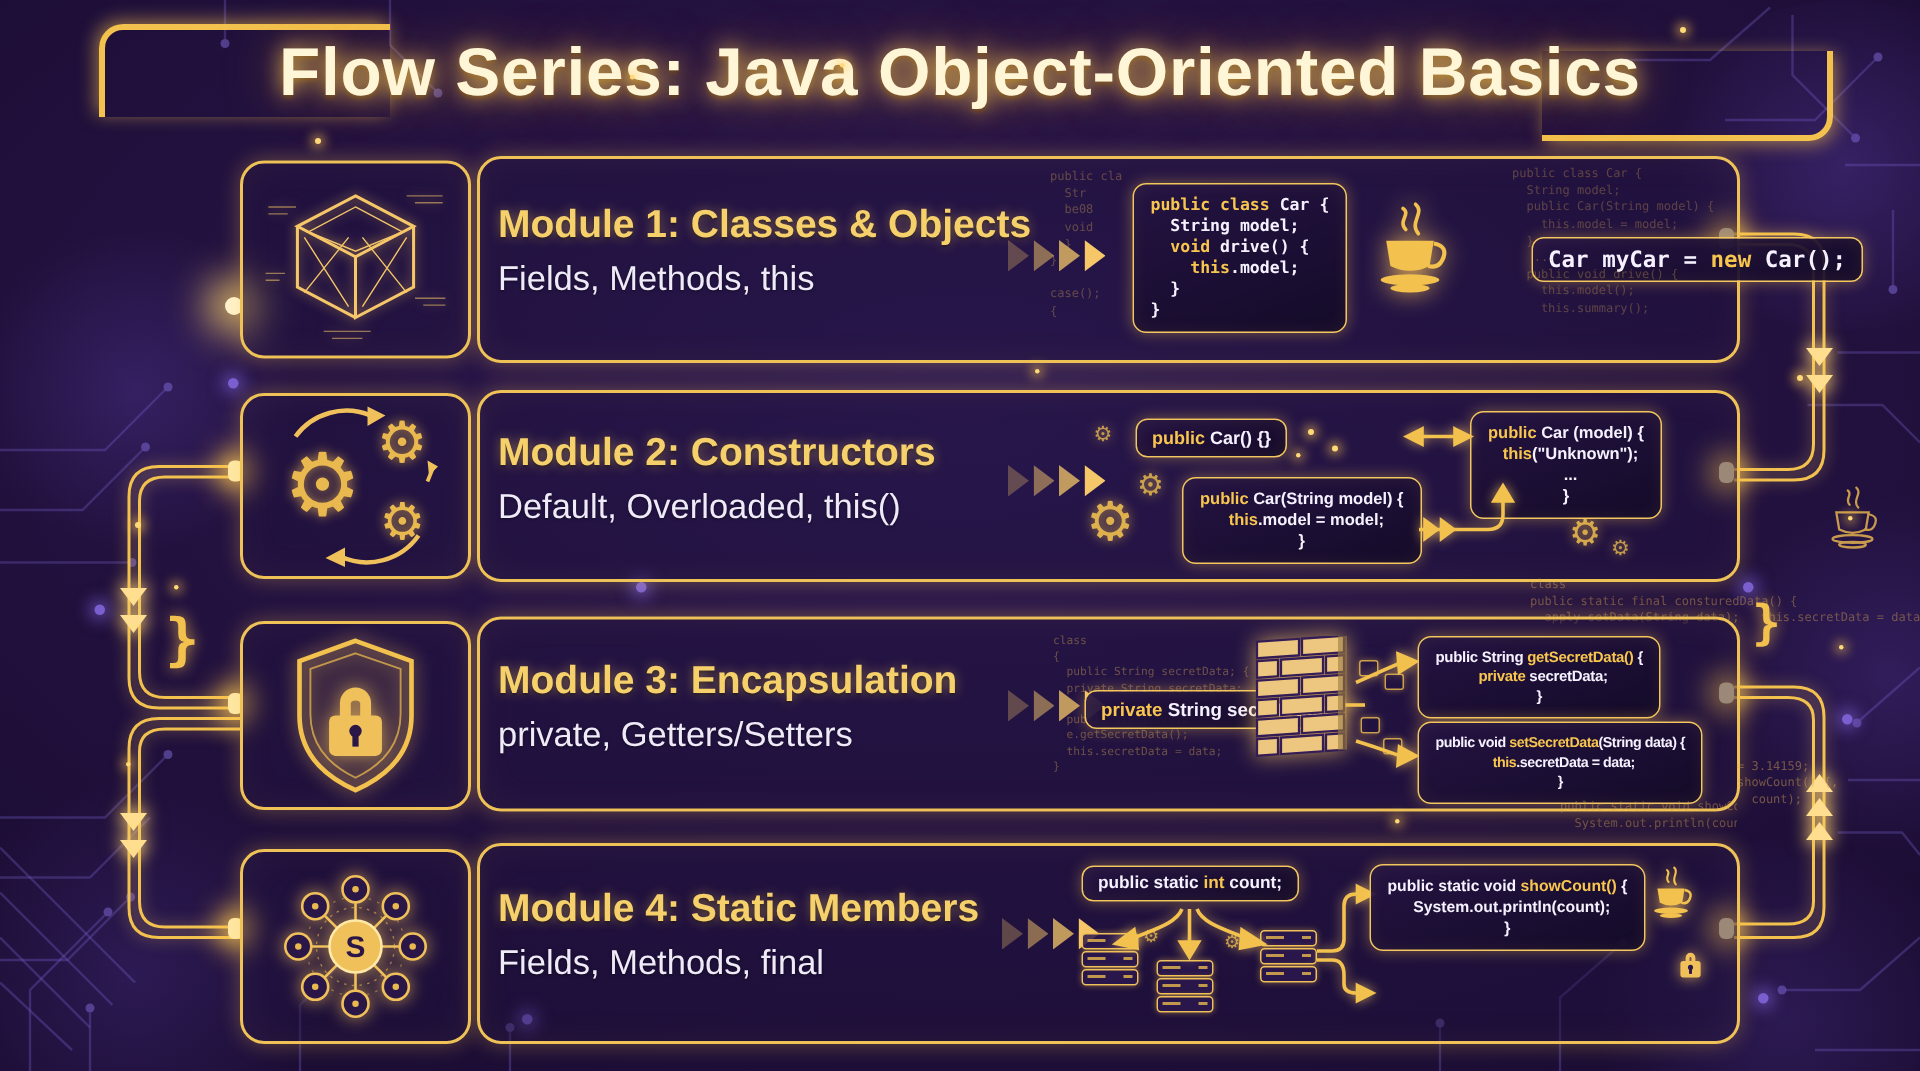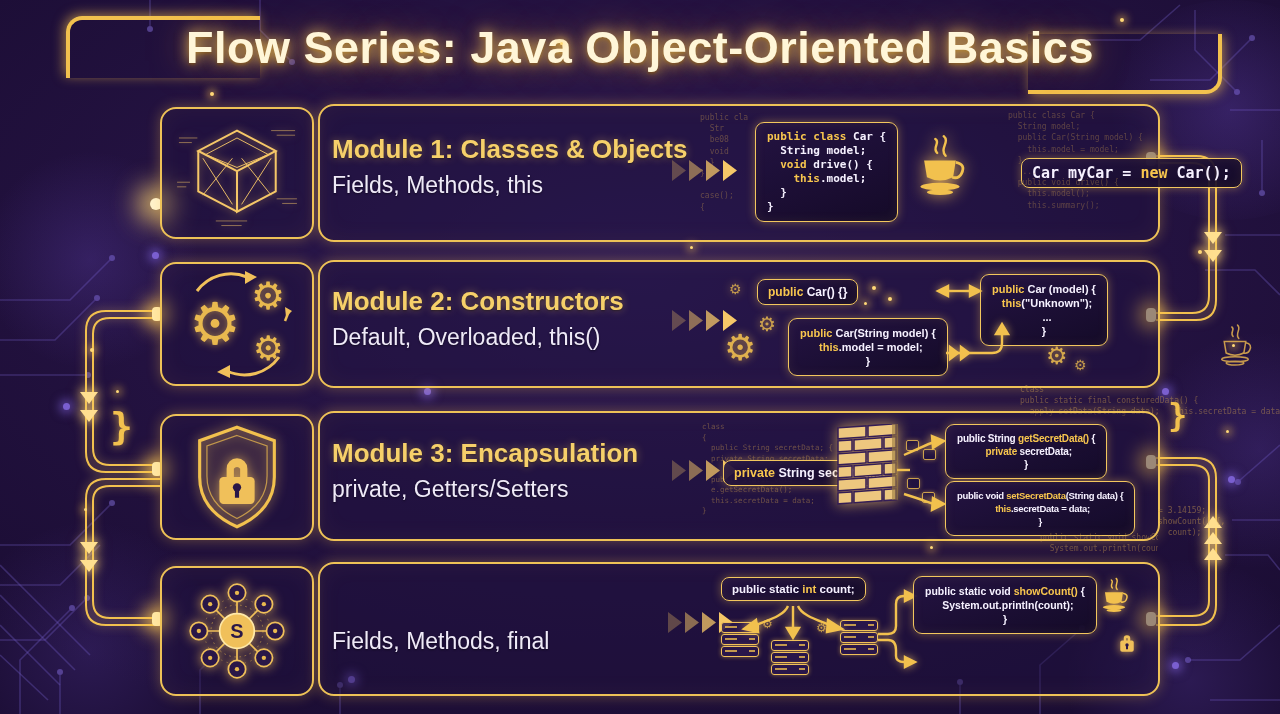--- a/index.html
+++ b/index.html
@@ -392,20 +392,21 @@
           <circle cx="31" cy="64" r="2.5"></circle>
           <circle cx="44" cy="33" r="2.5"></circle>
         <circle cx="75" cy="20" r="2.5"></circle>
           <circle cx="106" cy="33" r="2.5"></circle>
       </g>
       <circle cx="75" cy="64" r="20" fill="#f0c05a" stroke="#ffe9a8" stroke-width="2"></circle>
       <text x="75" y="72" text-anchor="middle" font-size="23" font-weight="bold" fill="#2a1748" font-family="Liberation Sans, sans-serif">S</text>
     </svg>
   </div>
   <div class="gbox" style="left:318px;top:562px;width:838px;height:130px;"></div>
+  <div class="mtitle" style="left:332px;top:590px;">Module 4: Static Members</div>
   <div class="msub" style="left:332px;top:628px;">Fields, Methods, final</div>
   <div class="chevs" style="left:668px;top:612px;">
     <span class="chev"></span>
       <span class="chev"></span>
       <span class="chev"></span>
       <span class="chev"></span>
   </div>
   <div class="code-pill bsans" style="left:721px;top:577px;font-size:11.5px;"><div><span class="tok-p">public static </span><span class="tok-k">int</span><span class="tok-p"> count;</span></div></div>
 
   <div class="srow" style="left:721px;top:622px;"></div>

